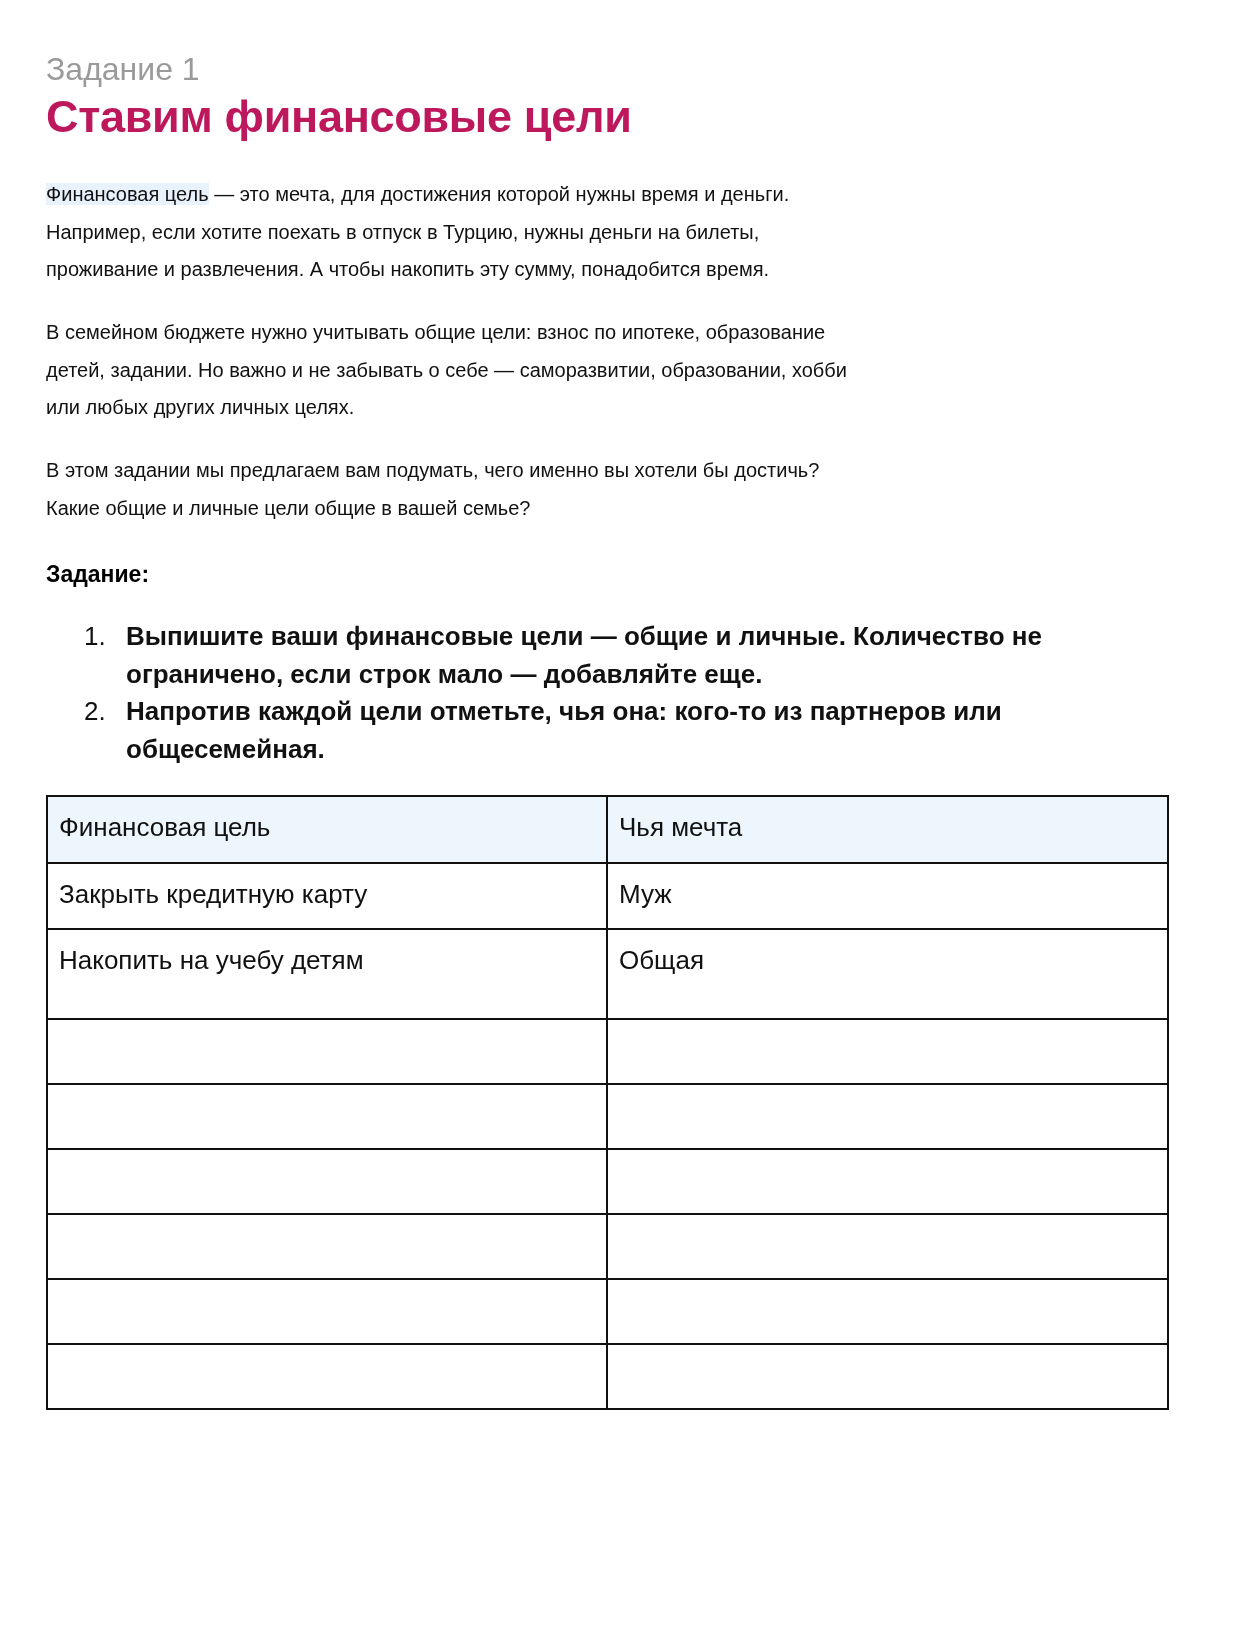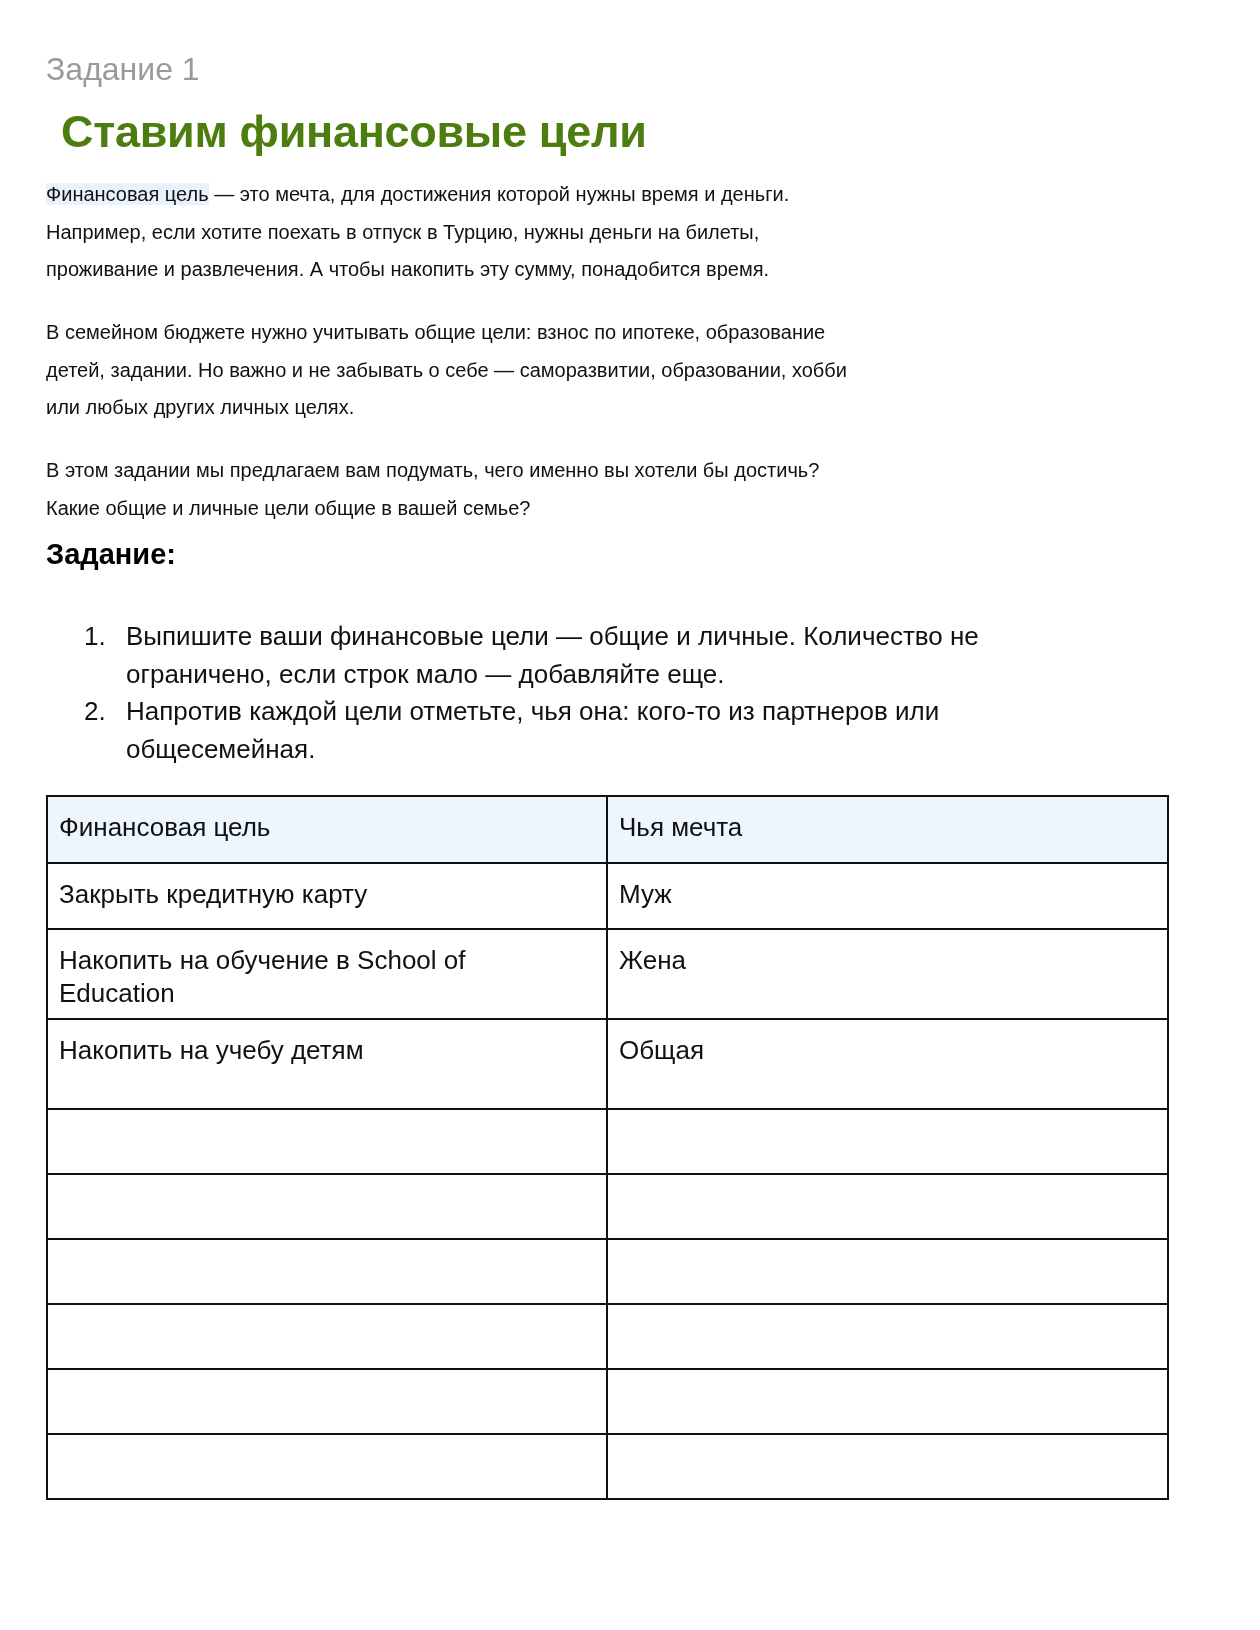--- a/index.html
+++ b/index.html
@@ -29,23 +29,23 @@
       color: #9a9a9a;
       line-height: 30px;
       white-space: nowrap;
     }
     .title {
       position: absolute;
       top: 90px;
       left: 0;
       font-size: 45px;
       font-weight: bold;
-      color: #4d7c0f;
+      color: #be185d;
       line-height: 54px;
-      margin: 15px;
+      margin: 0;
       white-space: nowrap;
       letter-spacing: -0.3px;
     }
     .para {
       position: absolute;
       left: 0;
       width: 1130px;
       font-size: 20px;
       line-height: 37.5px;
       margin: 0;
@@ -53,23 +53,23 @@
     }
     .para .line { display: block; white-space: nowrap; }
     .highlight {
       background: #e8f2fc;
     }
     #p1 { top: 176px; }
     #p2 { top: 314px; }
     #p3 { top: 452px; }
     .task-heading {
       position: absolute;
-      top: 538px;
-      left: 0;
-      font-size: 29px;
+      top: 558px;
+      left: 0;
+      font-size: 23px;
       font-weight: bold;
       line-height: 32px;
       color: #000000;
       white-space: nowrap;
     }
     .task-list {
       position: absolute;
       top: 618px;
       left: 0;
       margin: 0;
@@ -80,21 +80,21 @@
     }
     .task-item {
       position: relative;
       padding-left: 80px;
     }
     .task-num {
       position: absolute;
       left: 38px;
       top: 0;
     }
-    .task-item .line { display: block; white-space: nowrap; }
+    .task-item .line { display: block; white-space: nowrap; font-weight: bold; }
 
     .goals-table {
       position: absolute;
       top: 795px;
       left: 0;
       width: 1121px;
       border-collapse: collapse;
       table-layout: fixed;
       font-size: 26px;
     }
@@ -169,27 +169,20 @@
         <th>Финансовая цель</th>
         <th>Чья мечта</th>
       </tr>
     </thead>
     <tbody>
       <tr class="r-short">
         <td>Закрыть кредитную карту</td>
         <td>Муж</td>
       </tr>
       <tr class="r-tall">
-        <td>
-          <span>Накопить на обучение в School of</span><br>
-          <span>Education</span>
-        </td>
-        <td>Жена</td>
-      </tr>
-      <tr class="r-tall">
         <td>Накопить на учебу детям</td>
         <td>Общая</td>
       </tr>
       <tr class="r-empty">
         <td></td>
         <td></td>
       </tr>
       <tr class="r-empty">
         <td></td>
         <td></td>

